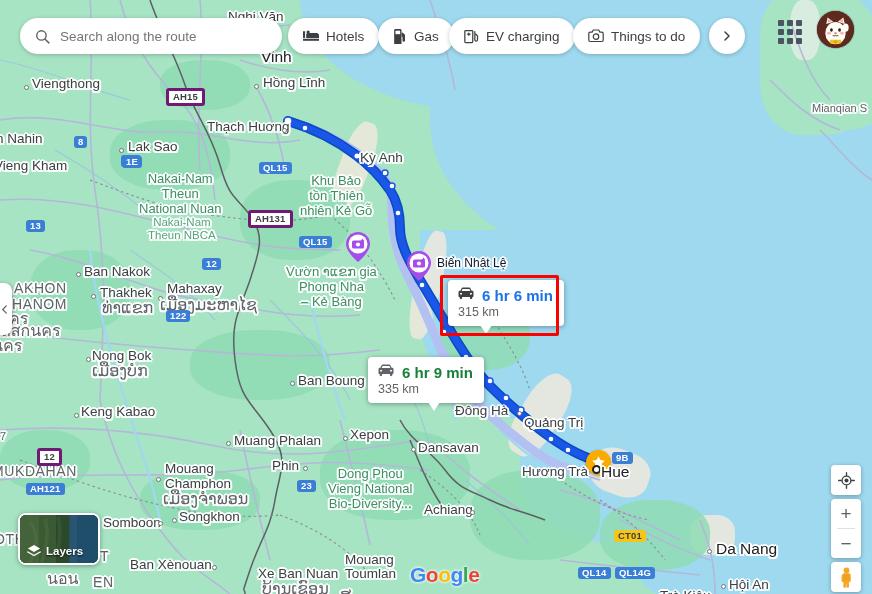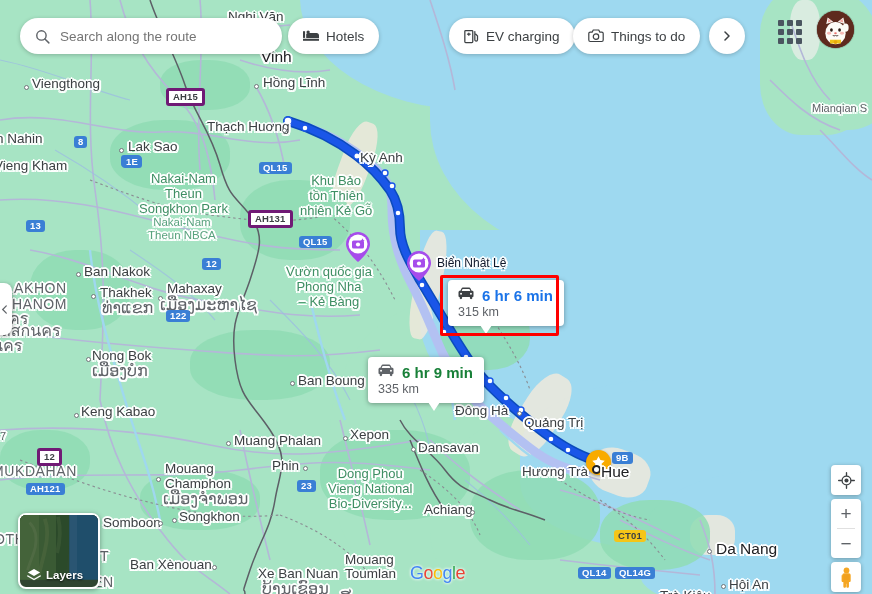--- a/index.html
+++ b/index.html
@@ -152,21 +152,21 @@
   .collapse-tab {
     position:absolute; left:-8px; top:283px; width:20px; height:52px;
     background:#fff; border-radius:0 8px 8px 0;
     box-shadow:1px 1px 4px rgba(0,0,0,.3);
     display:flex; align-items:center; justify-content:flex-end;
     padding-right:3px; cursor:pointer;
   }
 
   
   .layers {
-    position:absolute; left:18px; top:513px; width:82px; height:76px;
+    position:absolute; left:18px; top:513px; width:82px; height:52px;
     border-radius:8px; overflow:hidden; border:2px solid #fff;
     box-shadow:0 1px 5px rgba(0,0,0,.35); cursor:pointer;
     background:#2f4430;
   }
   .layers .sat { position:absolute; inset:0; }
   .layers .lbl-row {
     position:absolute; left:0; bottom:0; width:100%; height:24px;
     display:flex; align-items:center; gap:5px; padding-left:7px;
     color:#fff; font-size:11.5px; font-weight:600;
     text-shadow:0 1px 2px rgba(0,0,0,.8);
@@ -189,22 +189,22 @@
   }
   .ctrl-zoom .sep { height:1px; background:#e0e0e0; margin:0 6px; padding:0; }
   .ctrl-pegman {
     position:absolute; left:831px; top:562px; width:30px; height:30px;
     background:#fff; border-radius:4px; box-shadow:0 1px 4px rgba(0,0,0,.3);
     display:flex; align-items:center; justify-content:center; cursor:pointer;
   }
 
   
   .glogo {
-    position:absolute; left:410px; top:563px; font-size:18px;
-    font-family:"Liberation Sans", sans-serif; font-weight:400;
+    position:absolute; left:410px; top:563px; font-size:21px;
+    font-family:"Liberation Sans", sans-serif; font-weight:700;
     letter-spacing:-.5px; user-select:none;
     text-shadow:0 0 3px rgba(255,255,255,.9), 0 0 3px rgba(255,255,255,.9);
   }
   .glogo .b1{color:#4285F4}.glogo .r{color:#EA4335}.glogo .y{color:#FBBC05}
   .glogo .b2{color:#4285F4}.glogo .g{color:#34A853}.glogo .r2{color:#EA4335}
 
   
   .pin-photo { position:absolute; width:24px; height:30px; }
   .star-marker {
     position:absolute; width:25px; height:25px; border-radius:50%;
@@ -468,33 +468,33 @@
         <div class="lbl lao" style="left: 163px; top: 490px;">ເມືອງຈຳພອນ</div>
         <div class="lbl lao" style="left: -2px; top: 310px;">นคร</div>
         <div class="lbl lao" style="left: -8px; top: 322px;">าลสกนคร</div>
         <div class="lbl lao" style="left: -8px; top: 337px;">นคร</div>
         <div class="lbl lao" style="left: 47px; top: 570px;">นอน</div>
         <div class="lbl lao" style="left: 262px; top: 580px;">ບ້ານເຊົອນ</div>
         <div class="lbl lao" style="left: 340px; top: 586px;">ສ</div>
         <div class="lbl park" style="left: 139px; top: 172px;">
           <div>Nakai-Nam</div>
           <div>Theun</div>
-          <div>Songkhon Park</div>
+          <div>National Nuan</div>
         </div>
         <div class="lbl parksm" style="left: 148px; top: 216px;">
           <div>Nakai-Nam</div>
           <div>Theun NBCA</div>
         </div>
         <div class="lbl park" style="left: 300px; top: 174px;">
           <div>Khu Bảo</div>
           <div>tồn Thiên</div>
           <div>nhiên Kẻ Gỗ</div>
         </div>
         <div class="lbl park" style="left: 286px; top: 265px;">
-          <div>Vườn quốc gia</div>
+          <div>Vườn າແຂກ gia</div>
           <div>Phong Nha</div>
           <div>– Kẻ Bàng</div>
         </div>
         <div class="lbl park" style="left: 328px; top: 467px;">
           <div>Dong Phou</div>
           <div>Vieng National</div>
           <div>Bio-Diversity...</div>
         </div>
         <div class="shield white" style="position: absolute; left: 166px; top: 88px;">AH15</div>
         <div class="shield" style="position: absolute; left: 74px; top: 136px;">8</div>
@@ -565,20 +565,28 @@
     <div class="chip" style="left:288px;">
       <svg width="16" height="14" viewBox="0 0 20 16" fill="#3c4043">
         <path d="M0 2h2.6v8.4H0z"></path>
         <path d="M4 6.2c0-1.1.9-2 2-2h11c1.7 0 3 1.3 3 3v3.2H4V6.2z"></path>
         <circle cx="6.4" cy="3.1" r="2.1"></circle>
         <path d="M0 11.4h20V14H0z"></path>
       </svg>
       <span>Hotels</span>
     </div>
 
+    <div class="chip" style="left:378px;">
+      <svg width="14" height="15" viewBox="0 0 16 18" fill="#3c4043">
+        <path d="M1 1.6C1 .7 1.7 0 2.6 0h5.6C9.1 0 9.8.7 9.8 1.6V18H1V1.6z"></path>
+        <rect x="2.6" y="2" width="5.6" height="4.2" fill="#fff"></rect>
+        <path d="M11 4.2l2.4 2.1c.4.3.6.8.6 1.3v6.2a1.5 1.5 0 0 1-3 0V9.4h-1V4.2z"></path>
+      </svg>
+      <span>Gas</span>
+    </div>
 
     <div class="chip" style="left:449px;">
       <svg width="15" height="15" viewBox="0 0 18 18" fill="none" stroke="#3c4043" stroke-width="1.5">
         <rect x="1" y="1.8" width="9.5" height="14.4" rx="1"></rect>
         <path d="M4.2 6.2h3.2M5.8 4.8v2.8" stroke-linecap="round"></path>
         <path d="M13 6.5v6.3a1.6 1.6 0 0 0 3.2 0V8.5l-2-2.3M13 3v2.6" stroke-linecap="round"></path>
       </svg>
       <span>EV charging</span>
     </div>
 

